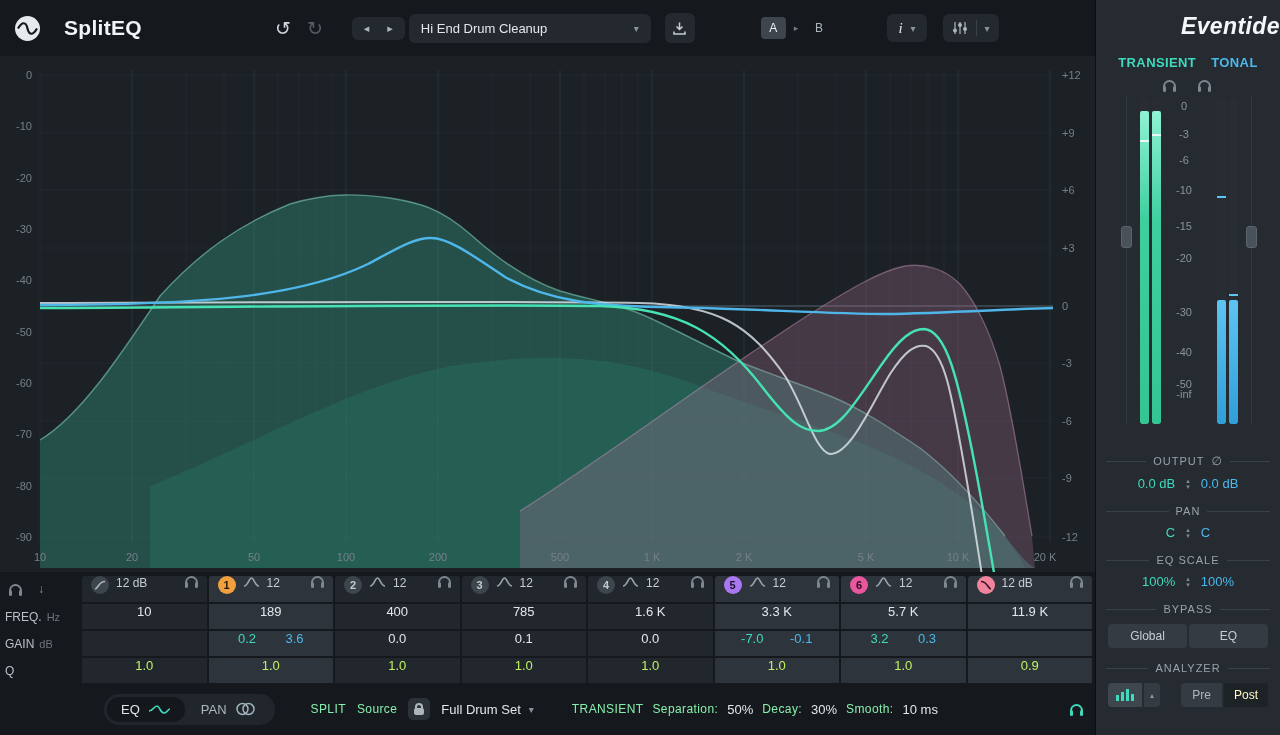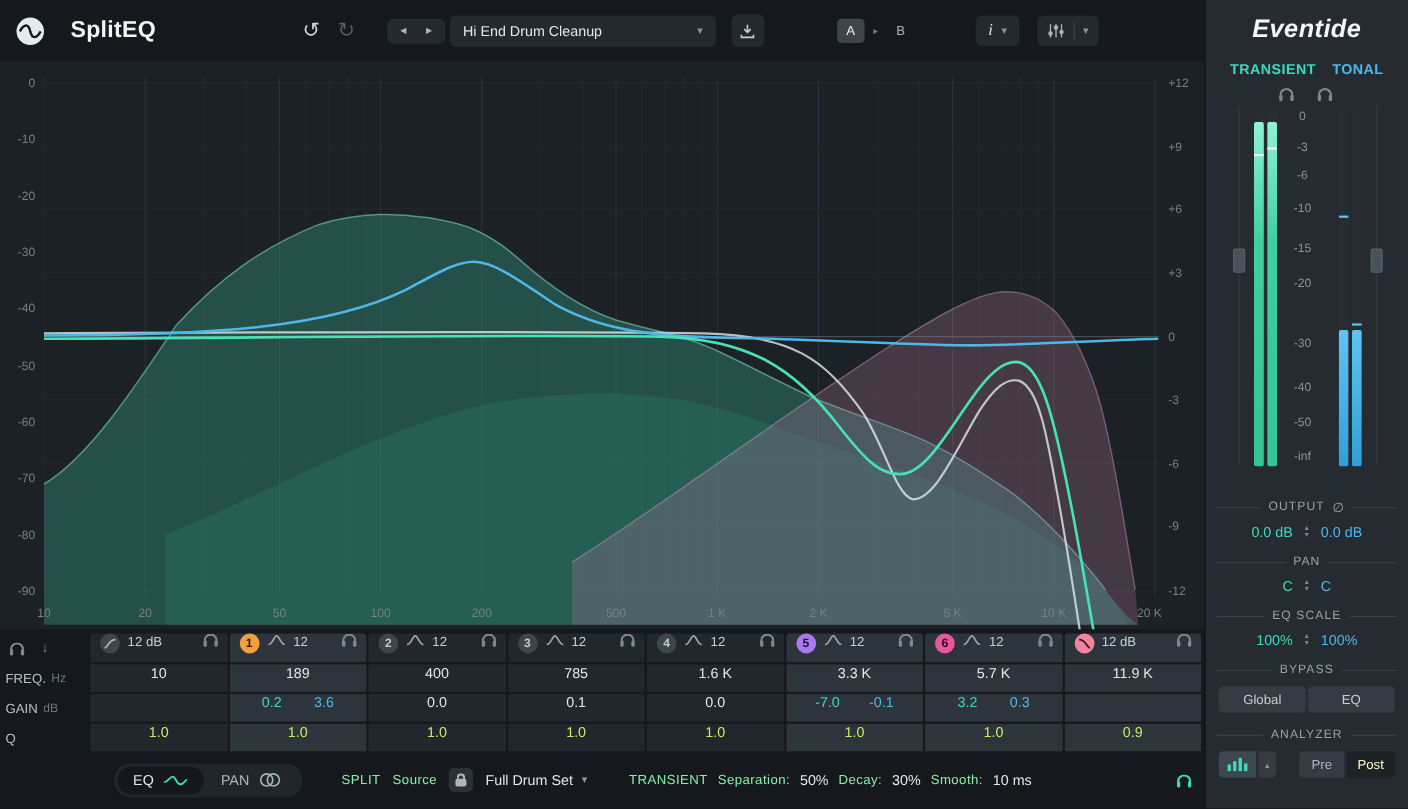--- a/index.html
+++ b/index.html
@@ -70,21 +70,21 @@
   .lock-btn{width:22px;height:22px;background:#2a3137;border-radius:5px;display:flex;align-items:center;justify-content:center;border:none;cursor:pointer}
   .lock{width:10px;height:7px;background:#aeb6bd;border-radius:2px;position:relative;margin-top:5px}
   .lock::before{content:"";position:absolute;top:-5px;left:1px;width:4px;height:5px;border:2px solid #aeb6bd;border-bottom:none;border-radius:4px 4px 0 0}
   .source-select{color:#e2e7ea;font-size:13px;display:flex;gap:8px;align-items:center;cursor:pointer}
   .trans-area{margin-left:38px;display:flex;align-items:center;gap:9px}
   .bval{color:#e2e7ea;font-size:13px}
   .hp-solo{margin-left:auto;color:#3fd9bd}
 
   
   aside{width:185px;flex:0 0 185px;background:#252b31;border-left:1px solid #0b0e11;position:relative}
-  .brand{margin-top:13px;text-align:center;font-size:23px;font-weight:bold;font-style:italic;color:#f4f7f9;letter-spacing:.4px}
+  .brand{margin-top:13px;text-align:right;font-size:23px;font-weight:bold;font-style:italic;color:#f4f7f9;letter-spacing:.4px}
   .tabs{display:flex;justify-content:center;gap:15px;margin-top:15px}
   .tab-t{color:#3fd9bd;font-size:13px;font-weight:bold;letter-spacing:.4px;cursor:pointer}
   .tab-n{color:#4cb8ec;font-size:13px;font-weight:bold;letter-spacing:.4px;cursor:pointer}
   .meters{position:relative;height:358px;margin-top:4px}
   .hp-ml{position:absolute;left:67px;top:6px}
   .hp-mr{position:absolute;left:102px;top:6px}
   .mpair{position:absolute;top:24px;bottom:8px;display:flex;gap:3px}
   .mp-left{left:44px}
   .mp-right{left:121px}
   .mbar{width:9px;height:100%;background:#272d33;border-radius:2px;position:relative;overflow:hidden}
@@ -470,21 +470,21 @@
       <div class="mscale">
         <span style="top:26px">0</span>
         <span style="top:54px">-3</span>
         <span style="top:80px">-6</span>
         <span style="top:110px">-10</span>
         <span style="top:146px">-15</span>
         <span style="top:178px">-20</span>
         <span style="top:232px">-30</span>
         <span style="top:272px">-40</span>
         <span style="top:304px">-50</span>
-        <span style="top:335px">-inf</span>
+        <span style="top:314px">-inf</span>
       </div>
       <div class="mpair mp-right">
         <div class="mbar">
             <div class="mfill bfill"></div>
             <div class="mtick" style="top:30%;background:#5ec4f2"></div>
           </div>
         <div class="mbar">
             <div class="mfill bfill"></div>
             <div class="mtick" style="top:60%;background:#5ec4f2"></div>
           </div>

